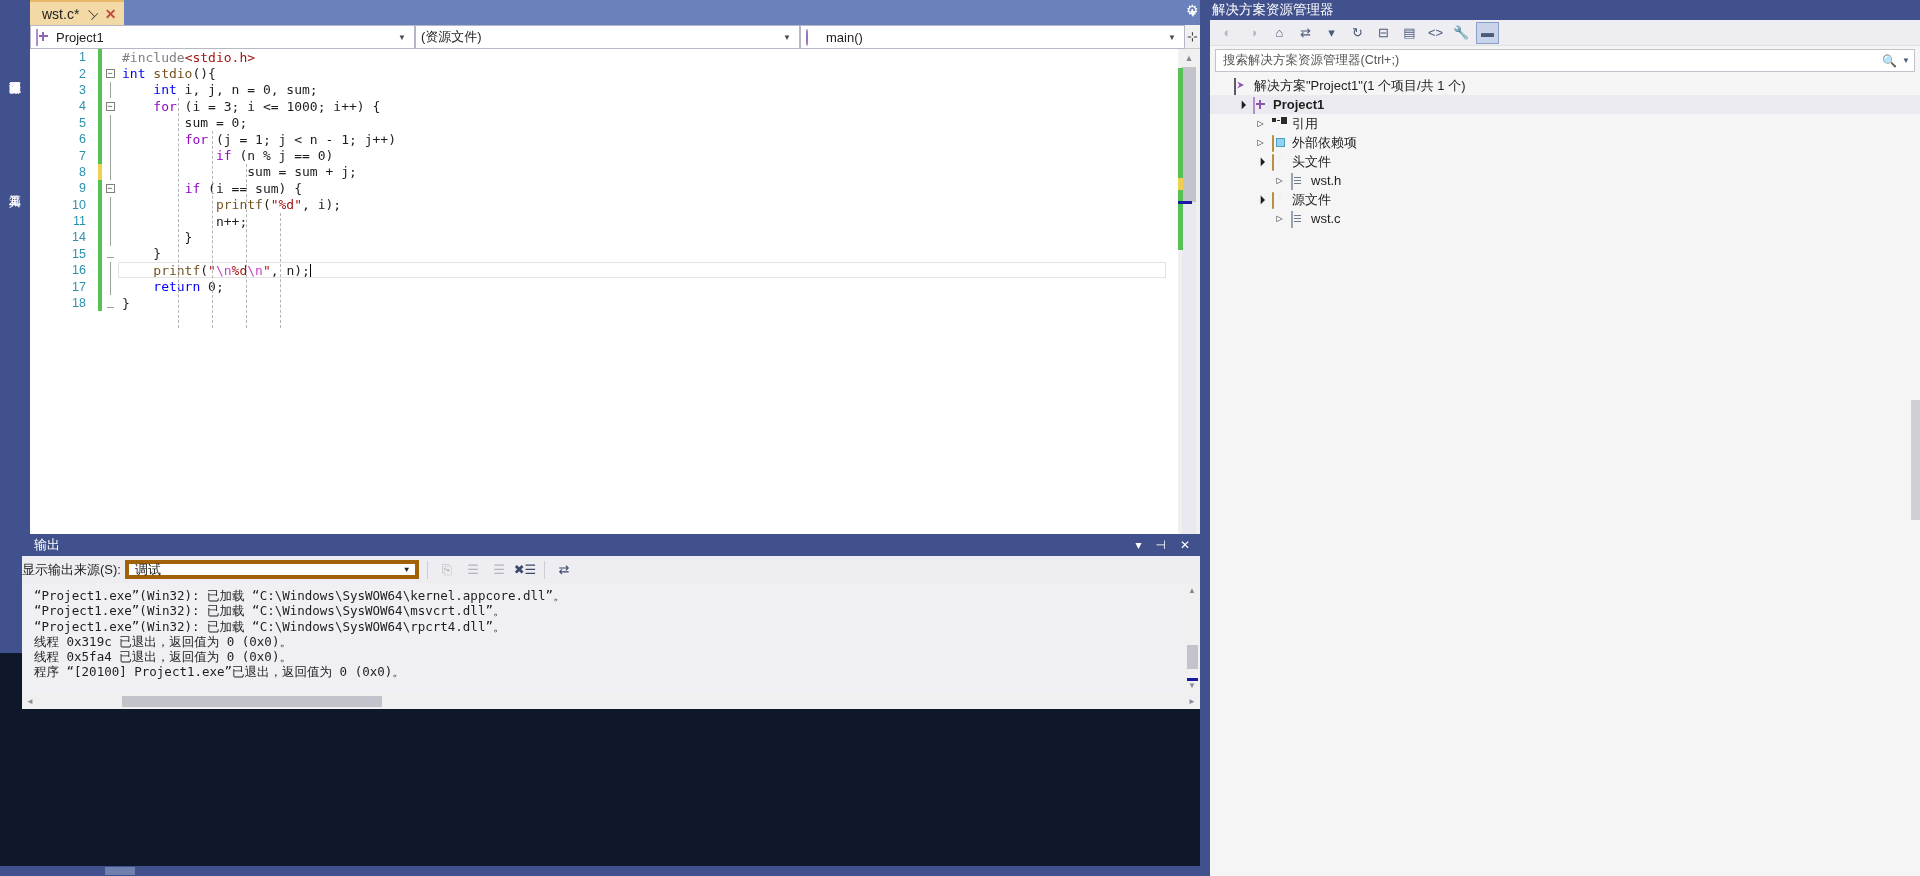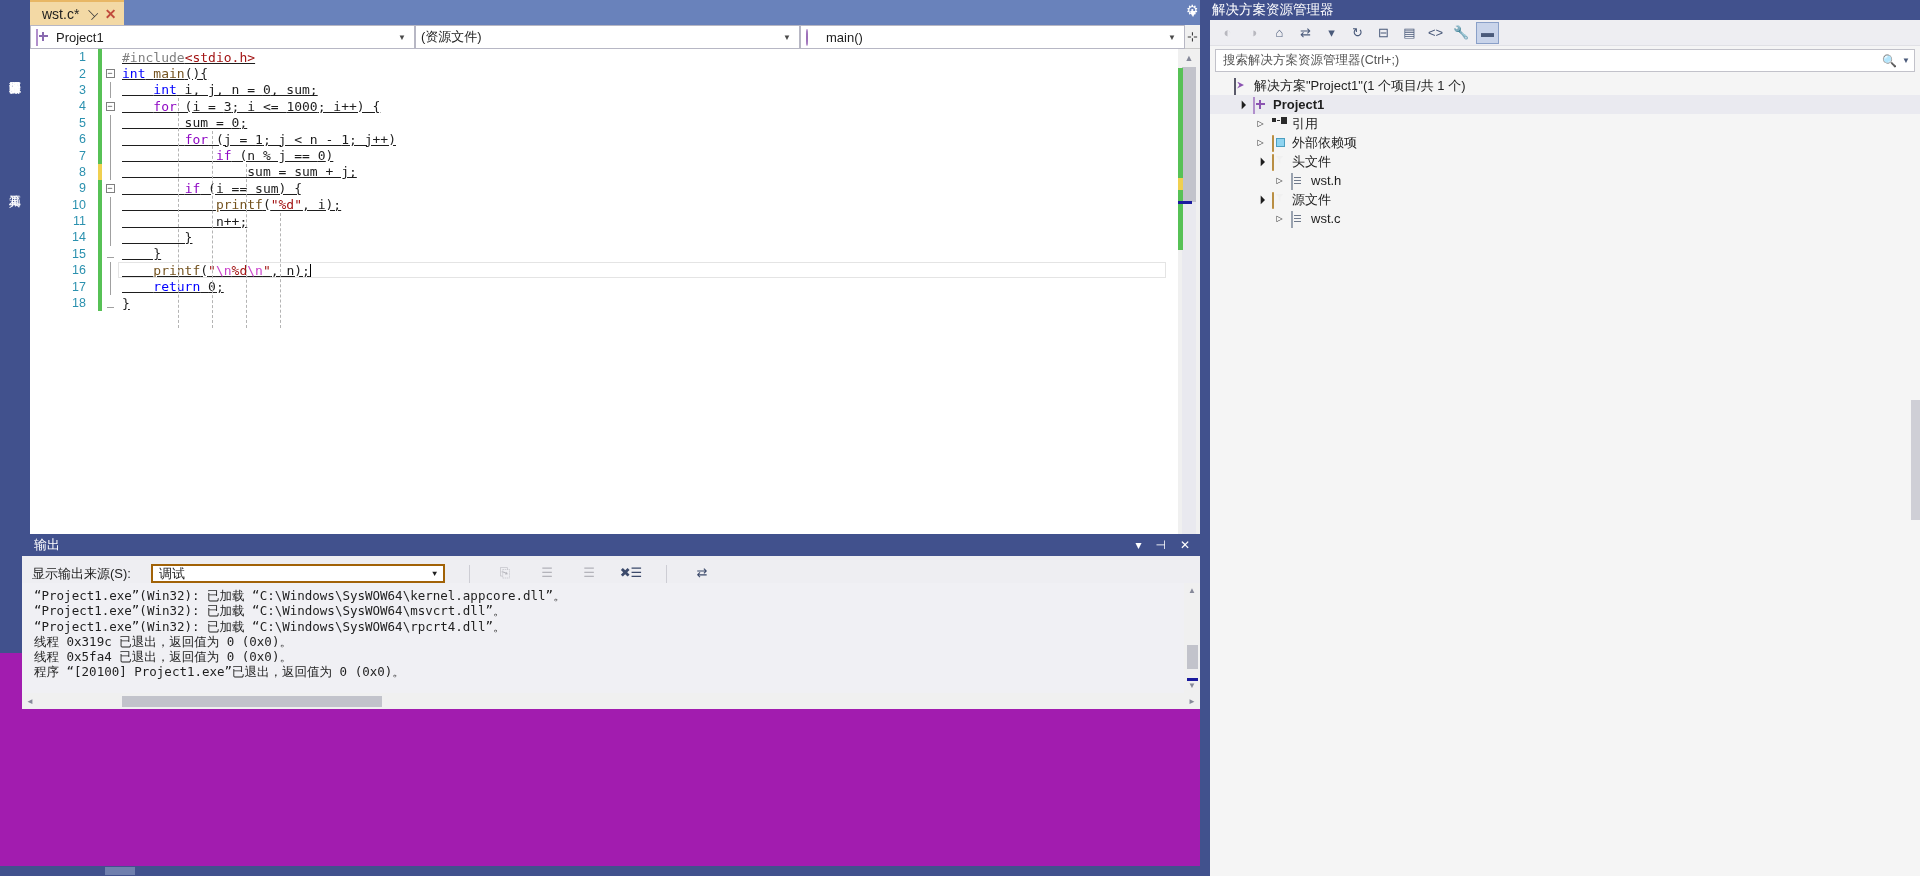--- a/index.html
+++ b/index.html
@@ -2,21 +2,21 @@
 <html><head>
 <meta charset="utf-8">
 <style>
   * { box-sizing: border-box; margin: 0; padding: 0; }
   html, body {
     width: 1920px; height: 876px;
     background: #ffffff;
     font-family: "Liberation Sans", sans-serif;
     overflow: hidden;
   }
-  #app { position: relative; width: 1920px; height: 876px; background: #a21caf; }
+  #app { position: relative; width: 1920px; height: 876px; background: #0f172a; }
 
   
   .dock-strip {
     position: absolute; left: 0; top: 0; width: 30px; height: 653px;
     background: #41518d;
   }
   .dock-tab {
     position: absolute; left: 0; width: 30px;
     color: #ffffff; font-size: 12px;
     writing-mode: vertical-rl; text-orientation: upright;
@@ -114,21 +114,21 @@
     width: 16px; flex: 0 0 16px; display: flex; align-items: center;
     justify-content: center; color: #3a3a3a; font-size: 9px;
     font-family: "Liberation Sans", sans-serif;
   }
   .fold .box {
     width: 9px; height: 9px; border: 1px solid #808080; background: #fff;
     display: flex; align-items: center; justify-content: center;
     line-height: 7px; font-size: 9px; cursor: pointer;
   }
   .fold .vline { width: 1px; height: 16.4px; background: #a0a0a0; }
-  .ctext { padding-left: 4px; color: #1e1e1e; text-decoration: underline; }
+  .ctext { padding-left: 4px; color: #1e1e1e; }
   .ctext .kw   { color: #0000ff; }
   .ctext .kw2  { color: #8f08c4; }
   .ctext .pre  { color: #808080; }
   .ctext .hdr  { color: #a31515; }
   .ctext .str  { color: #a31515; }
   .ctext .esc  { color: #cc44cc; }
   .ctext .fn   { color: #74531f; }
   .ctext .num  { color: #1e1e1e; }
 
   
@@ -201,25 +201,25 @@
     position: absolute; left: 0; top: 0; width: 1178px; height: 22px;
     background: #41518d; color: #ffffff; font-size: 13px;
     display: flex; align-items: center; padding-left: 12px;
   }
   .out-title-icons {
     margin-left: auto; display: flex; align-items: center; gap: 14px;
     padding-right: 10px; font-size: 12px;
   }
   .output-toolbar {
     position: absolute; left: 0; top: 22px; width: 1178px; height: 27px;
-    background: #eeeef2; display: flex; align-items: flex-end; padding-left: 10px;
-    font-size: 13px; color: #1e1e1e; gap: 20px;
+    background: #eeeef2; display: flex; align-items: center; padding-left: 0;
+    font-size: 13px; color: #1e1e1e; gap: 4px;
   }
   .out-combo {
-    width: 294px; height: 19px; background: #ffffff; border: 2px solid #a16207;
+    width: 294px; height: 19px; background: #ffffff; border: 4px solid #a16207;
     display: flex; align-items: center; padding: 0 2px 0 6px; font-size: 13px;
     cursor: pointer;
     font-family: Liberation Mono, monospace;
   }
   .out-combo .ar { margin-left: auto; font-size: 8px; padding-right: 4px; }
   .tb-sep { width: 1px; height: 18px; background: #cdcdd4; margin: 0 4px; }
   .tb-ico {
     width: 22px; height: 21px; display: flex; align-items: center;
     justify-content: center; font-size: 13px; color: #3c4a6b; cursor: pointer;
   }
@@ -410,21 +410,21 @@
         <span class="sicon"><span class="meth-ico"></span></span>
         <span>main()</span>
         <span class="arrow">▼</span>
       </div>
       <div class="nav-splitter">⊹</div>
     </div>
 
     <div class="code-area">
       <div class="codescroll" id="code-lines">
           <div class="cline"><span class="lnum">1</span><span class="lpad"></span><span class="chgbar"></span><span class="fold"></span><span class="ctext"><span class="pre">#include</span><span class="hdr">&lt;stdio.h&gt;</span></span></div>
-          <div class="cline"><span class="lnum">2</span><span class="lpad"></span><span class="chgbar"></span><span class="fold"><span class="box">−</span></span><span class="ctext"><span class="kw">int</span> <span class="fn">main</span>(){</span></div>
+          <div class="cline"><span class="lnum">2</span><span class="lpad"></span><span class="chgbar"></span><span class="fold"><span class="box">−</span></span><span class="ctext"><span class="kw">int</span> <span class="fn">stdio</span>(){</span></div>
           <div class="cline"><span class="lnum">3</span><span class="lpad"></span><span class="chgbar"></span><span class="fold"><span class="vline"></span></span><span class="ctext">    <span class="kw">int</span> i, j, n = <span class="num">0</span>, sum;</span></div>
           <div class="cline"><span class="lnum">4</span><span class="lpad"></span><span class="chgbar"></span><span class="fold"><span class="box">−</span></span><span class="ctext">    <span class="kw2">for</span> (i = <span class="num">3</span>; i &lt;= <span class="num">1000</span>; i++) {</span></div>
           <div class="cline"><span class="lnum">5</span><span class="lpad"></span><span class="chgbar"></span><span class="fold"><span class="vline"></span></span><span class="ctext">        sum = <span class="num">0</span>;</span></div>
           <div class="cline"><span class="lnum">6</span><span class="lpad"></span><span class="chgbar"></span><span class="fold"><span class="vline"></span></span><span class="ctext">        <span class="kw2">for</span> (j = <span class="num">1</span>; j &lt; n - <span class="num">1</span>; j++)</span></div>
           <div class="cline"><span class="lnum">7</span><span class="lpad"></span><span class="chgbar"></span><span class="fold"><span class="vline"></span></span><span class="ctext">            <span class="kw2">if</span> (n % j == <span class="num">0</span>)</span></div>
           <div class="cline"><span class="lnum">8</span><span class="lpad"></span><span class="chgbar saved"></span><span class="fold"><span class="vline"></span></span><span class="ctext">                sum = sum + j;</span></div>
           <div class="cline"><span class="lnum">9</span><span class="lpad"></span><span class="chgbar"></span><span class="fold"><span class="box">−</span></span><span class="ctext">        <span class="kw2">if</span> (i == sum) {</span></div>
           <div class="cline"><span class="lnum">10</span><span class="lpad"></span><span class="chgbar"></span><span class="fold"><span class="vline"></span></span><span class="ctext">            <span class="fn">printf</span>(<span class="str">"%d"</span>, i);</span></div>
           <div class="cline"><span class="lnum">11</span><span class="lpad"></span><span class="chgbar"></span><span class="fold"><span class="vline"></span></span><span class="ctext">            n++;</span></div>
           <div class="cline"><span class="lnum">14</span><span class="lpad"></span><span class="chgbar"></span><span class="fold"><span class="vline"></span></span><span class="ctext">        }</span></div>

